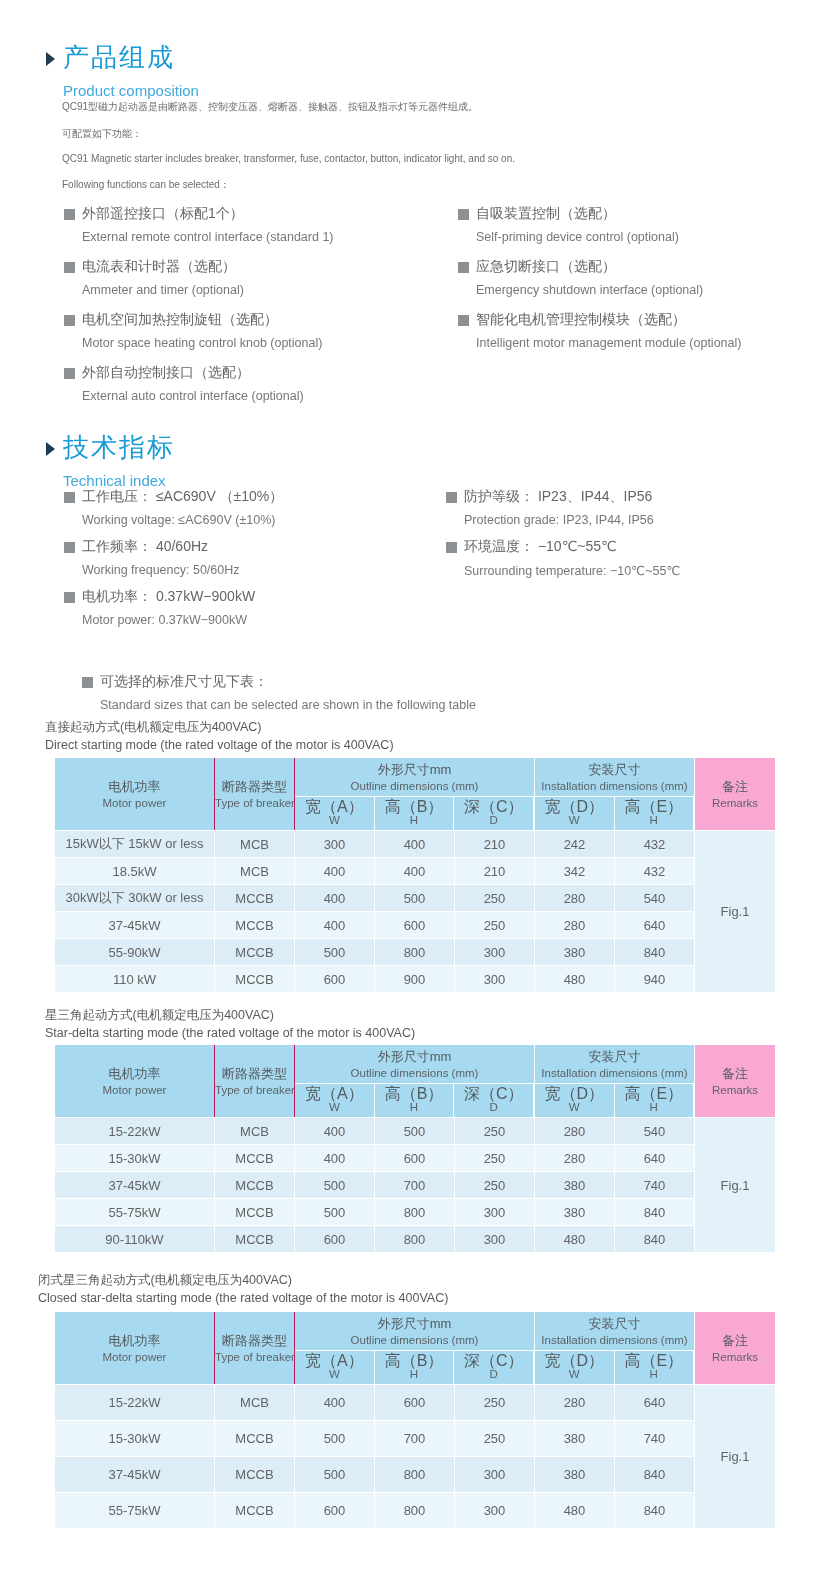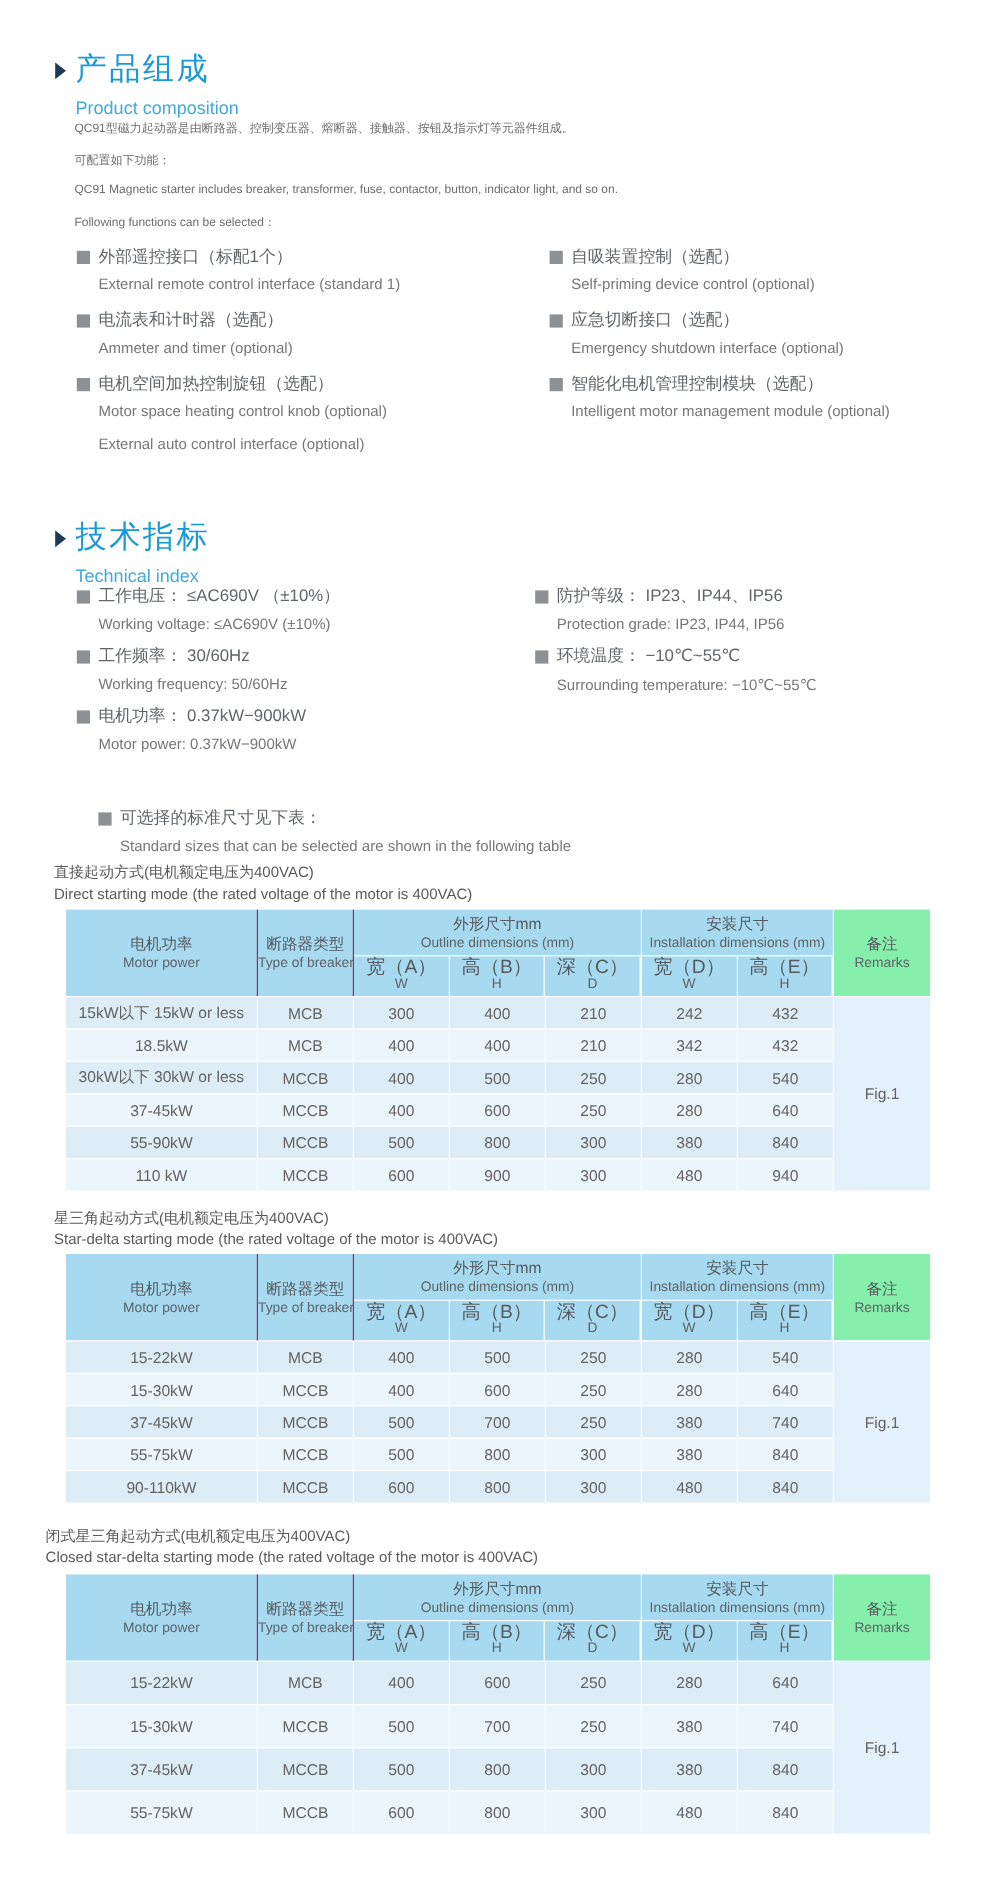--- a/index.html
+++ b/index.html
@@ -46,21 +46,21 @@
   .sub .h-cn{font-size:16px;line-height:14px;}
   .sub .h-en{margin-top:0;font-size:11.5px;}
   .t-body{}
   .t-row{display:flex;height:26px;border-top:1px solid #fff;box-sizing:content-box;}
   .t-row:nth-child(odd){background:#dcedf8;}
   .t-row:nth-child(even){background:#eaf5fc;}
   .c{box-sizing:border-box;border-right:1px solid #fff;display:flex;align-items:center;justify-content:center;font-size:13px;color:#636363;white-space:nowrap;}
   .c-power{width:160px;}
   .c-80{width:80px;}
   .t-remarks{width:80px;display:flex;flex-direction:column;}
-  .r-head{height:72px;background:#86efac;display:flex;flex-direction:column;justify-content:center;align-items:center;}
+  .r-head{height:72px;background:#f9a8d4;display:flex;flex-direction:column;justify-content:center;align-items:center;}
   .r-body{flex:1;background:#e3f1fa;border-top:1px solid #fff;display:flex;align-items:center;justify-content:center;font-size:13px;color:#636363;}
   .tall .t-row{height:35px;}
 </style>
 </head>
 <body>
 
 <div class="page">
 
   <div class="sec-head" style="top:40px;">
     <div class="sec-title-row">
@@ -91,20 +91,24 @@
         <div class="feat-en">Ammeter and timer (optional)</div>
       </div>
       <div class="feature">
         <div class="feat-cn">
           <span class="sq"></span>
           <span>电机空间加热控制旋钮（选配）</span>
         </div>
         <div class="feat-en">Motor space heating control knob (optional)</div>
       </div>
       <div class="feature">
+        <div class="feat-cn">
+          <span class="sq"></span>
+          <span>外部自动控制接口（选配）</span>
+        </div>
         <div class="feat-en">External auto control interface (optional)</div>
       </div>
   </div>
 
   <div class="feat-col" style="left:458px;top:204px;">
     <div class="feature">
         <div class="feat-cn">
           <span class="sq"></span>
           <span>自吸装置控制（选配）</span>
         </div>
@@ -138,21 +142,21 @@
     <div class="feature">
         <div class="feat-cn">
           <span class="sq"></span>
           <span>工作电压： ≤AC690V （±10%）</span>
         </div>
         <div class="feat-en">Working voltage: ≤AC690V (±10%)</div>
       </div>
       <div class="feature">
         <div class="feat-cn">
           <span class="sq"></span>
-          <span>工作频率： 30/60Hz</span>
+          <span>工作频率： 40/60Hz</span>
         </div>
         <div class="feat-en">Working frequency: 50/60Hz</div>
       </div>
       <div class="feature">
         <div class="feat-cn">
           <span class="sq"></span>
           <span>电机功率： 0.37kW−900kW</span>
         </div>
         <div class="feat-en">Motor power: 0.37kW−900kW</div>
       </div>

